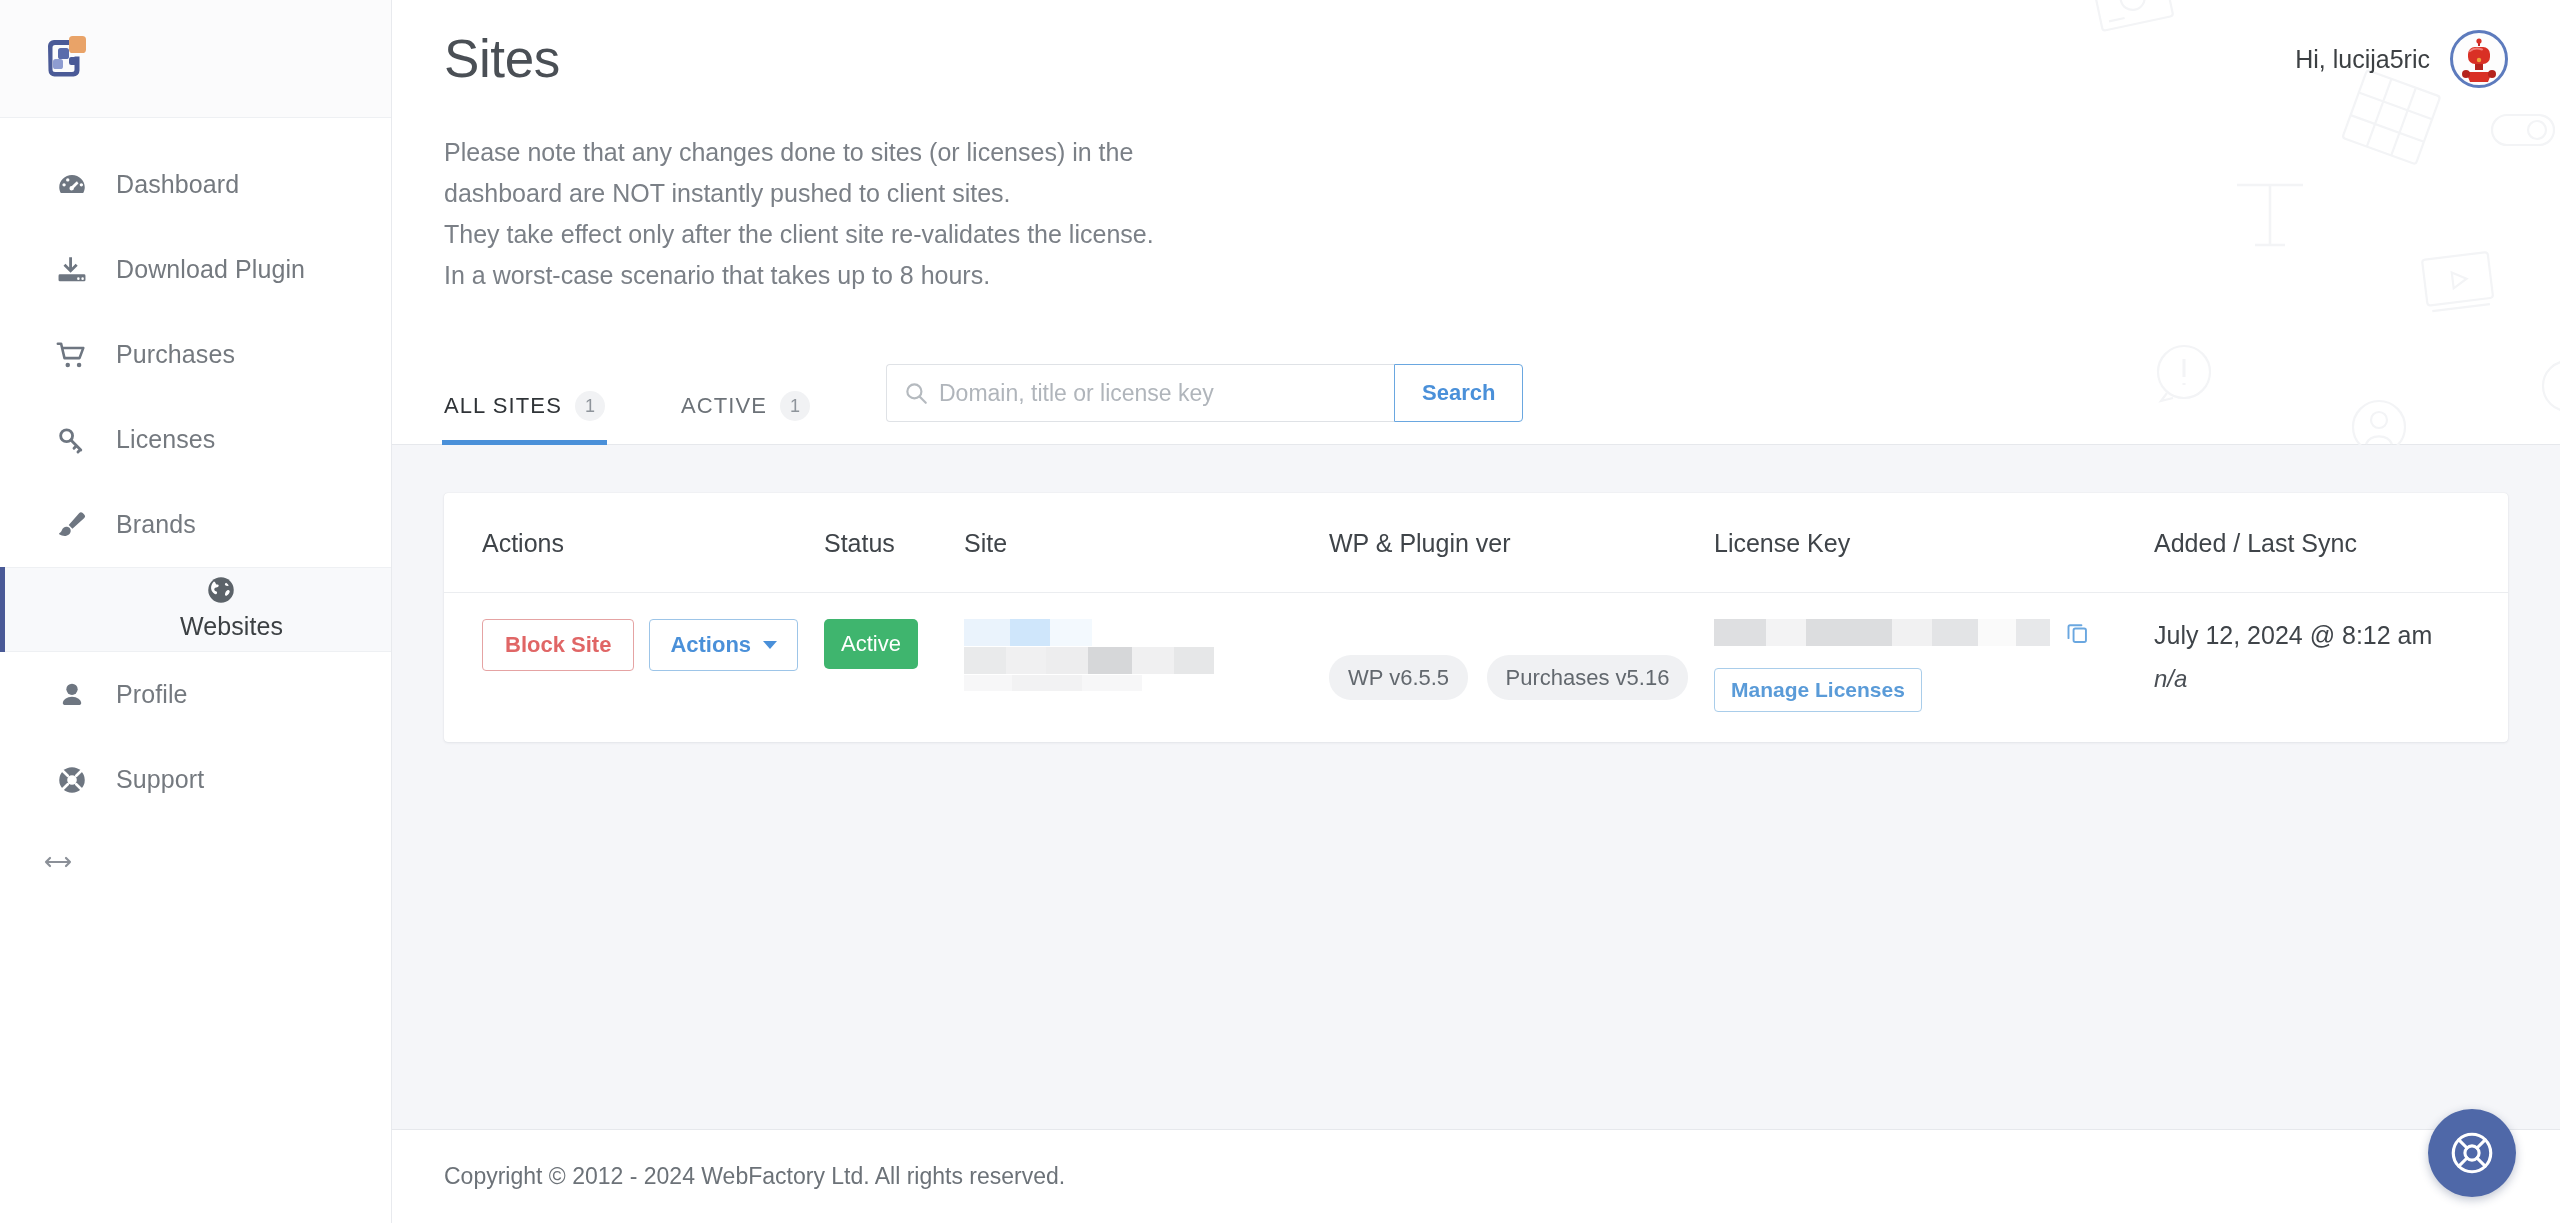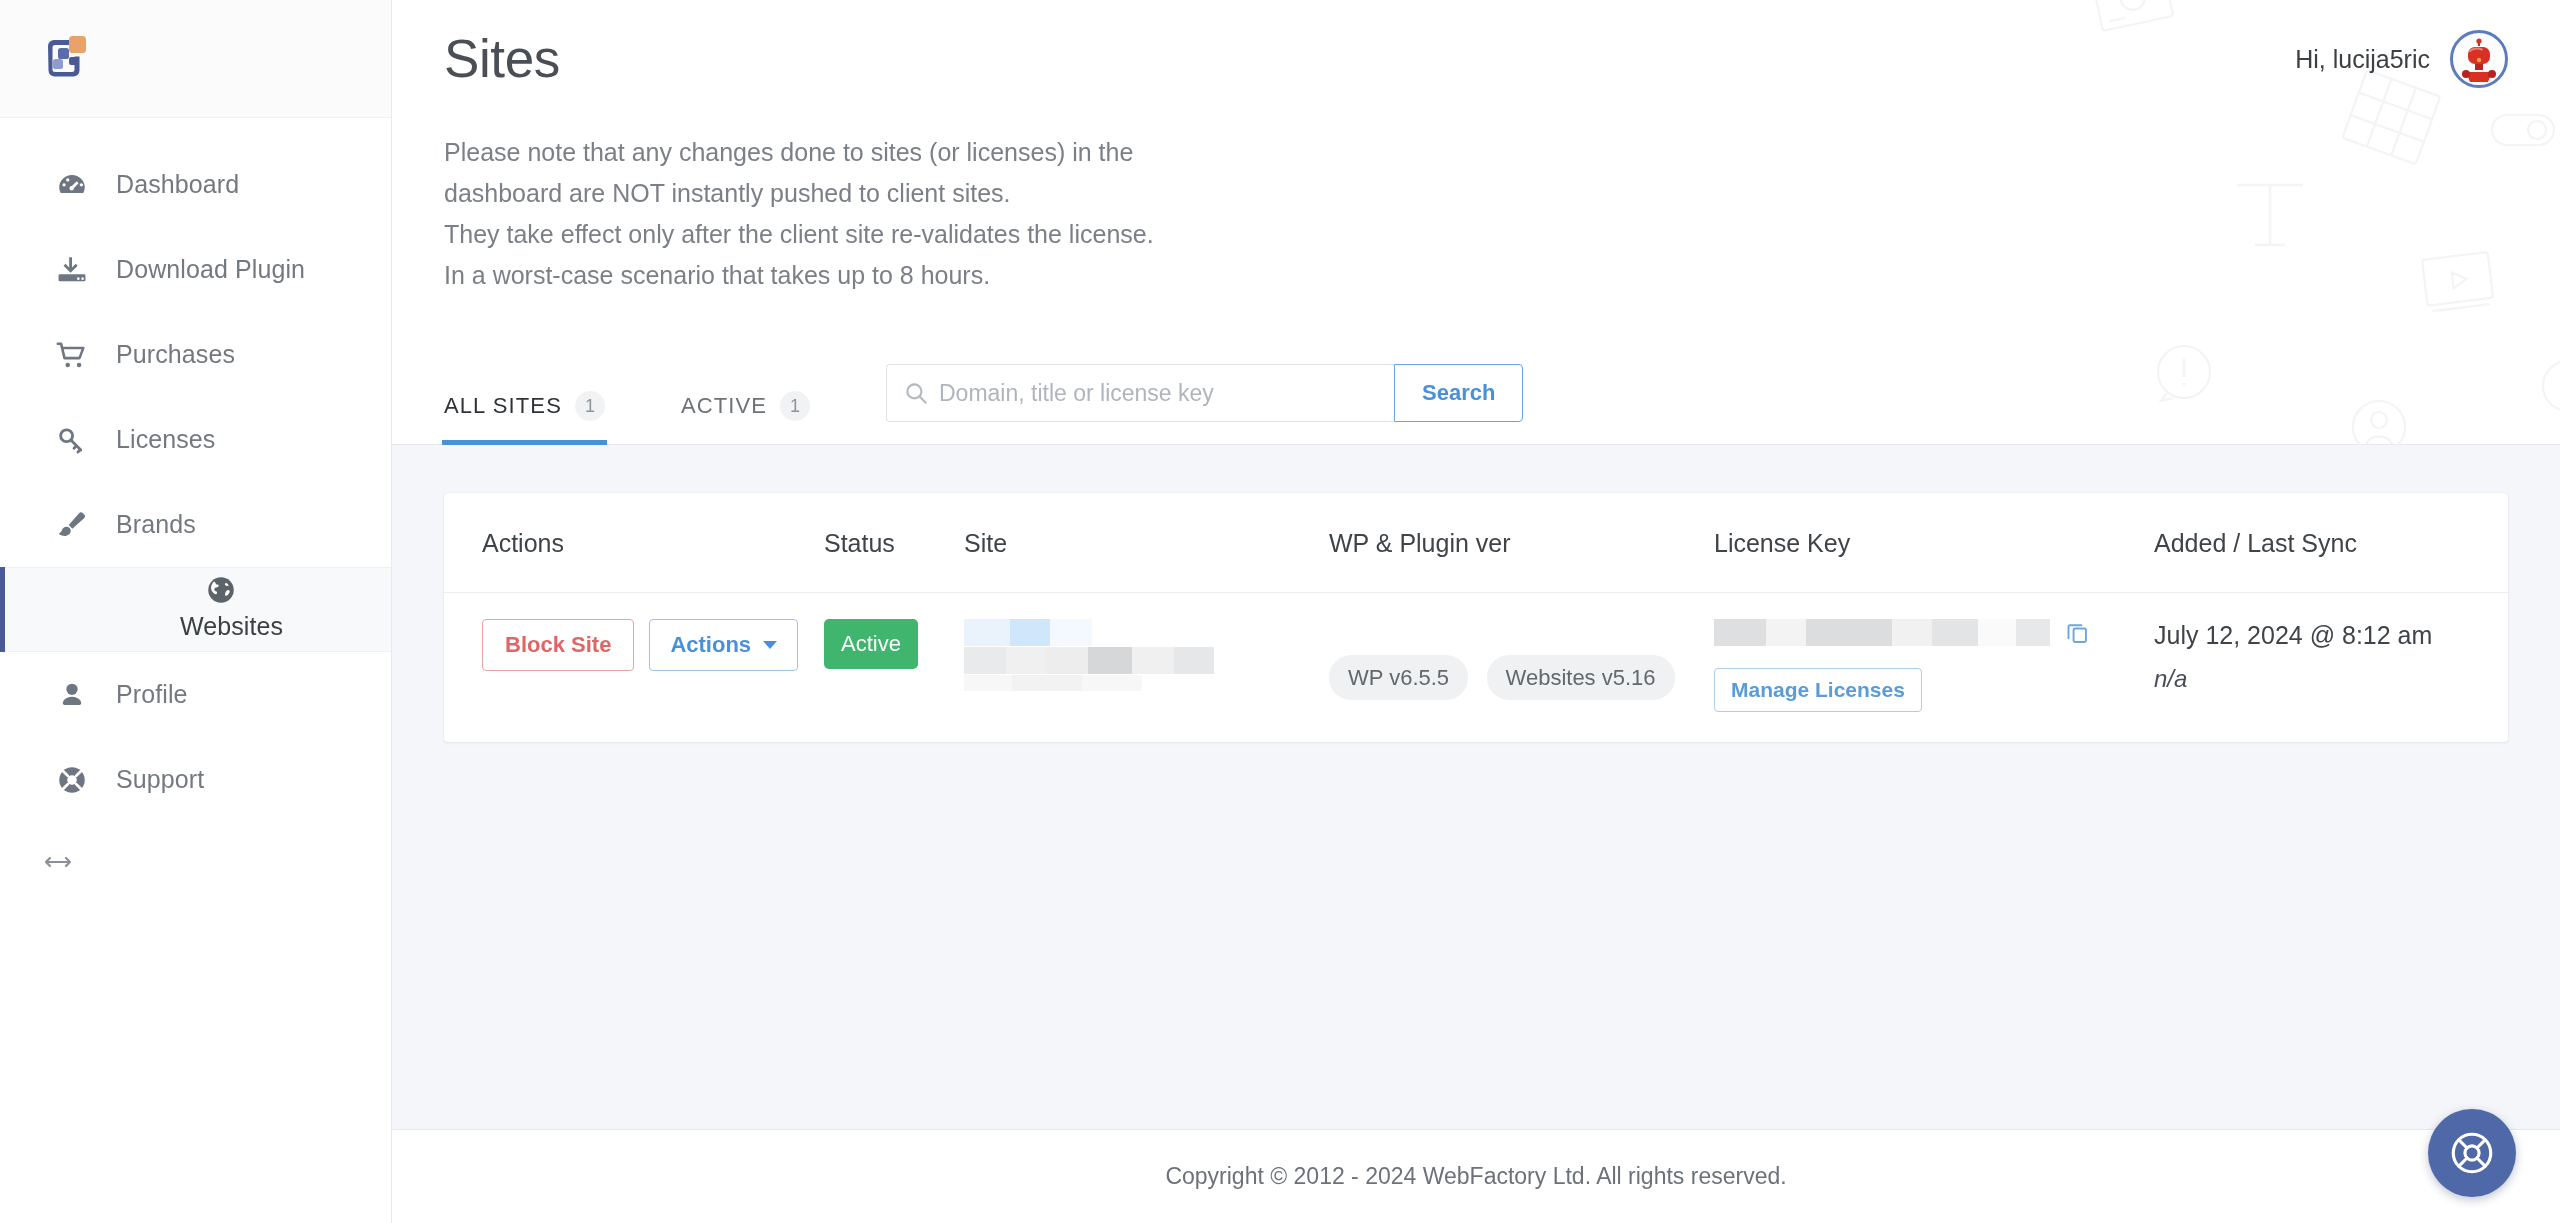--- a/index.html
+++ b/index.html
@@ -223,21 +223,21 @@
     cursor: pointer; font-family: "Liberation Sans", sans-serif;
   }
   .added-main { font-size: 25px; color: #3f4449; line-height: 1.35; }
   .added-sub { font-size: 24px; color: #4a4f55; font-style: italic; margin-top: 12px; }
 
   
   .footer {
     flex: 0 0 auto; background: #ffffff;
     border-top: 1px solid #e6e8ec;
     padding: 33px 52px;
-    font-size: 23px; color: #6c7278; text-align: center;
+    font-size: 23px; color: #6c7278;
   }
   .fab {
     position: absolute; right: 44px; bottom: 26px;
     width: 88px; height: 88px; border-radius: 50%;
     background: #4f68a8; color: #fff;
     display: flex; align-items: center; justify-content: center;
     box-shadow: 0 3px 10px rgba(30,45,90,.28);
     cursor: pointer; z-index: 20;
   }
 </style>
@@ -515,21 +515,21 @@
                   <div class="redact-row" style="margin-top:1px">
                     <span class="rblk" style="width:48px;height:16px;background:#f7f7f8"></span>
                     <span class="rblk" style="width:70px;height:16px;background:#f2f2f3"></span>
                     <span class="rblk" style="width:60px;height:16px;background:#f7f7f8"></span>
                   </div>
                 </div>
               </td>
 
               <td>
                 <span class="pill">WP v6.5.5</span>
-                <span class="pill">Websites v5.16</span>
+                <span class="pill">Purchases v5.16</span>
               </td>
 
               <td>
                 <div class="key-line">
                   <span class="redact">
                     <span class="redact-row">
                       <span class="rblk" style="width:52px;background:#dedfe1"></span>
                       <span class="rblk" style="width:40px;background:#f3f3f4"></span>
                       <span class="rblk" style="width:86px;background:#dcdddf"></span>
                       <span class="rblk" style="width:40px;background:#f1f1f2"></span>

